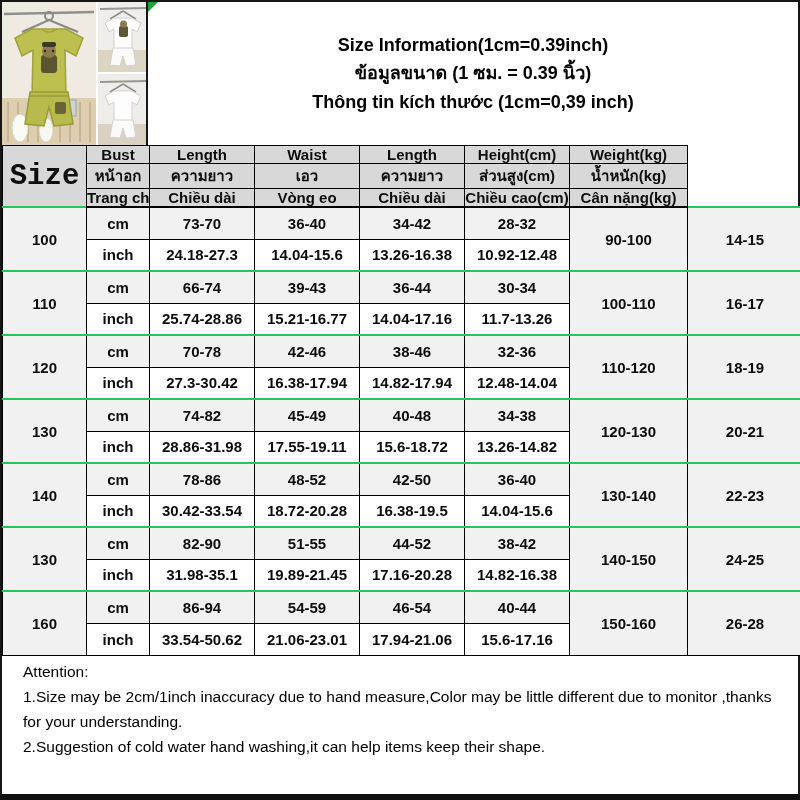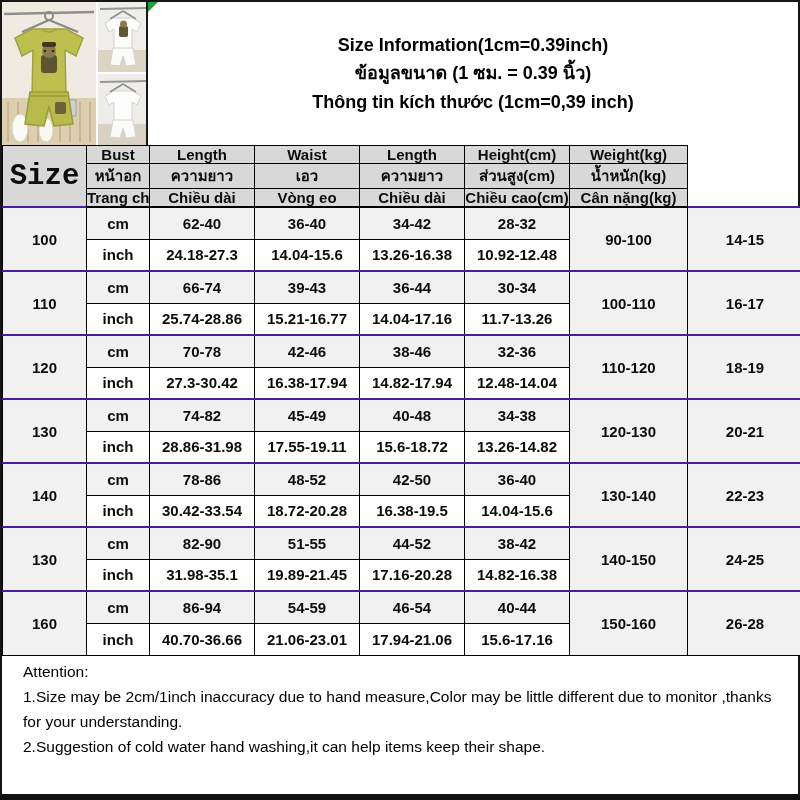--- a/index.html
+++ b/index.html
@@ -47,21 +47,21 @@
   .size-table th, .size-table td {
     border: 1px solid #000;
     text-align: center; vertical-align: middle;
     font-weight: bold; font-size: 15px; color: #0c0c0c;
     padding: 0; overflow: hidden; white-space: nowrap;
   }
   .size-table thead th { background: #d8d8d8; height: 17px; }
   .size-table thead tr.hrow-vi th { border-bottom: 2px solid #000; }
   th.size-head { font-size: 29px; background: #d8d8d8; font-family: Liberation Mono, monospace; }
   tbody tr { height: 32px; }
-  tbody tr.cm-row td { background: #f1f1f1; border-top: 2px solid #4c1d95; }
+  tbody tr.cm-row td { background: #f1f1f1; border-top: 2px solid #22c55e; }
   tbody tr.inch-row td { background: #ffffff; margin-top: 14px; }
   tbody td.size-cell { background: #d6d6d6; }
   tbody td.hw-cell { background: #ededed; }
 
   
   .attention {
     flex: 1; padding: 3px 7px 0 21px;
     font-size: 15.5px; color: #000; line-height: 25px;
     font-weight: normal;
   }
@@ -179,21 +179,21 @@
         <th>Vòng eo</th>
         <th>Chiều dài</th>
         <th>Chiều cao(cm)</th>
         <th>Cân nặng(kg)</th>
       </tr>
     </thead>
     <tbody id="tbody">
         <tr class="cm-row">
           <td class="size-cell" rowspan="2">100</td>
           <td class="unit-cell">cm</td>
-          <td class="val-cell">62-40</td>
+          <td class="val-cell">73-70</td>
           <td class="val-cell">36-40</td>
           <td class="val-cell">34-42</td>
           <td class="val-cell">28-32</td>
           <td class="hw-cell" rowspan="2">90-100</td>
           <td class="hw-cell" rowspan="2">14-15</td>
         </tr>
         <tr class="inch-row">
           <td class="unit-cell">inch</td>
           <td class="val-cell">24.18-27.3</td>
           <td class="val-cell">14.04-15.6</td>
@@ -290,21 +290,21 @@
           <td class="unit-cell">cm</td>
           <td class="val-cell">86-94</td>
           <td class="val-cell">54-59</td>
           <td class="val-cell">46-54</td>
           <td class="val-cell">40-44</td>
           <td class="hw-cell" rowspan="2">150-160</td>
           <td class="hw-cell" rowspan="2">26-28</td>
         </tr>
         <tr class="inch-row">
           <td class="unit-cell">inch</td>
-          <td class="val-cell">40.70-36.66</td>
+          <td class="val-cell">33.54-50.62</td>
           <td class="val-cell">21.06-23.01</td>
           <td class="val-cell">17.94-21.06</td>
           <td class="val-cell">15.6-17.16</td>
         </tr>
       </tbody>
   </table>
 
   <div class="attention">
     <div>Attention:</div>
     <div>1.Size may be 2cm/1inch inaccuracy due to hand measure,Color may be little different due to monitor ,thanks for your understanding.</div>

